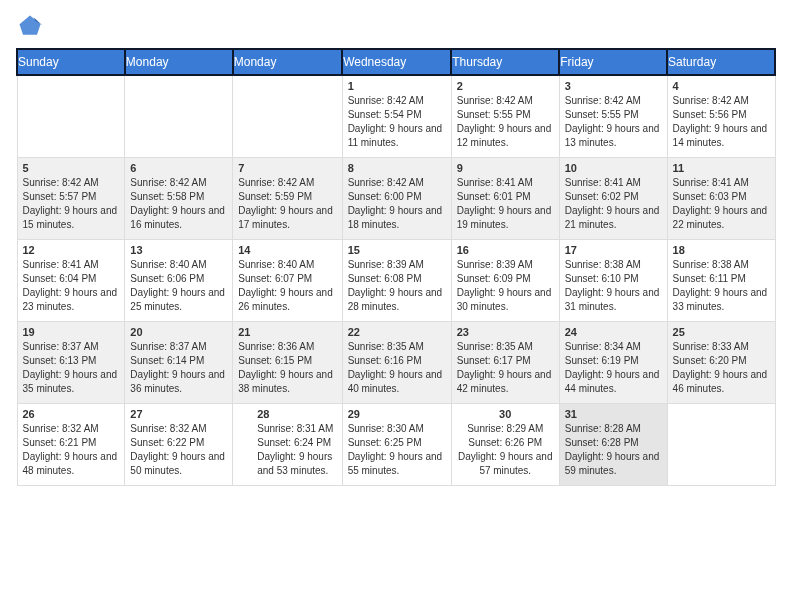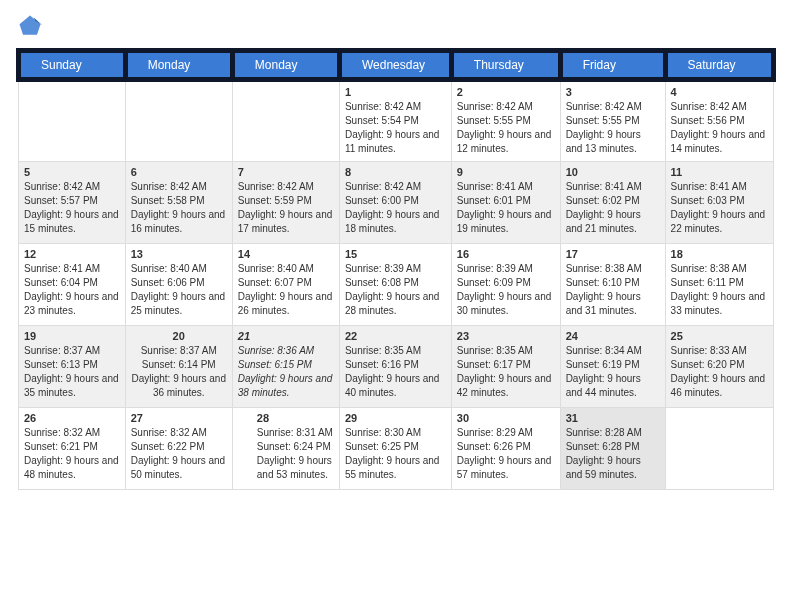--- a/index.html
+++ b/index.html
@@ -55,23 +55,23 @@
     .calendar {
       width: 100%;
       border-collapse: collapse;
       border: 1px solid #ccc;
     }
     .calendar th {
       background: #3a7bd5;
       color: #fff;
       font-size: 12px;
       font-weight: normal;
-      padding: 5px 20px;
+      padding: 5px 0;
       text-align: left;
-      border: 5px solid #0f172a;
+      border: 2px solid #0f172a;
     }
     .calendar td {
       vertical-align: top;
       border: 1px solid #ddd;
       padding: 4px 5px;
       width: 113px;
       min-height: 70px;
       height: 82px;
       background: #fff;
       font-size: 10.5px;
@@ -215,25 +215,25 @@
           <td style="background: rgb(255, 255, 255);">
             <span class="day-number">18</span>
             <div class="day-info">Sunrise: 8:38 AM<br>Sunset: 6:11 PM<br>Daylight: 9 hours and 33 minutes.</div>
           </td>
         </tr>
         <tr class="row-even">
           <td style="background: rgb(240, 240, 240);">
             <span class="day-number">19</span>
             <div class="day-info">Sunrise: 8:37 AM<br>Sunset: 6:13 PM<br>Daylight: 9 hours and 35 minutes.</div>
           </td>
-          <td style="background: rgb(240, 240, 240); text-align: center;">
+          <td style="background: rgb(240, 240, 240);">
             <span class="day-number">20</span>
             <div class="day-info">Sunrise: 8:37 AM<br>Sunset: 6:14 PM<br>Daylight: 9 hours and 36 minutes.</div>
           </td>
-          <td style="background: rgb(240, 240, 240); font-style: italic;">
+          <td style="background: rgb(240, 240, 240);">
             <span class="day-number">21</span>
             <div class="day-info">Sunrise: 8:36 AM<br>Sunset: 6:15 PM<br>Daylight: 9 hours and 38 minutes.</div>
           </td>
           <td style="background: rgb(240, 240, 240);">
             <span class="day-number">22</span>
             <div class="day-info">Sunrise: 8:35 AM<br>Sunset: 6:16 PM<br>Daylight: 9 hours and 40 minutes.</div>
           </td>
           <td style="background: rgb(240, 240, 240); margin-top: 22px;">
             <span class="day-number">23</span>
             <div class="day-info">Sunrise: 8:35 AM<br>Sunset: 6:17 PM<br>Daylight: 9 hours and 42 minutes.</div>
@@ -257,21 +257,21 @@
             <div class="day-info">Sunrise: 8:32 AM<br>Sunset: 6:22 PM<br>Daylight: 9 hours and 50 minutes.</div>
           </td>
           <td style="background: rgb(255, 255, 255); padding-left: 24px;">
             <span class="day-number">28</span>
             <div class="day-info">Sunrise: 8:31 AM<br>Sunset: 6:24 PM<br>Daylight: 9 hours and 53 minutes.</div>
           </td>
           <td style="background: rgb(255, 255, 255);">
             <span class="day-number">29</span>
             <div class="day-info">Sunrise: 8:30 AM<br>Sunset: 6:25 PM<br>Daylight: 9 hours and 55 minutes.</div>
           </td>
-          <td style="background: rgb(255, 255, 255);">
+          <td style="background: rgb(255, 255, 255); text-align: center;">
             <span class="day-number">30</span>
             <div class="day-info">Sunrise: 8:29 AM<br>Sunset: 6:26 PM<br>Daylight: 9 hours and 57 minutes.</div>
           </td>
           <td style="background: #e5e5e5;">
             <span class="day-number">31</span>
             <div class="day-info">Sunrise: 8:28 AM<br>Sunset: 6:28 PM<br>Daylight: 9 hours and 59 minutes.</div>
           </td>
           <td style="background: rgb(255, 255, 255);"></td>
         </tr>
       </tbody>

